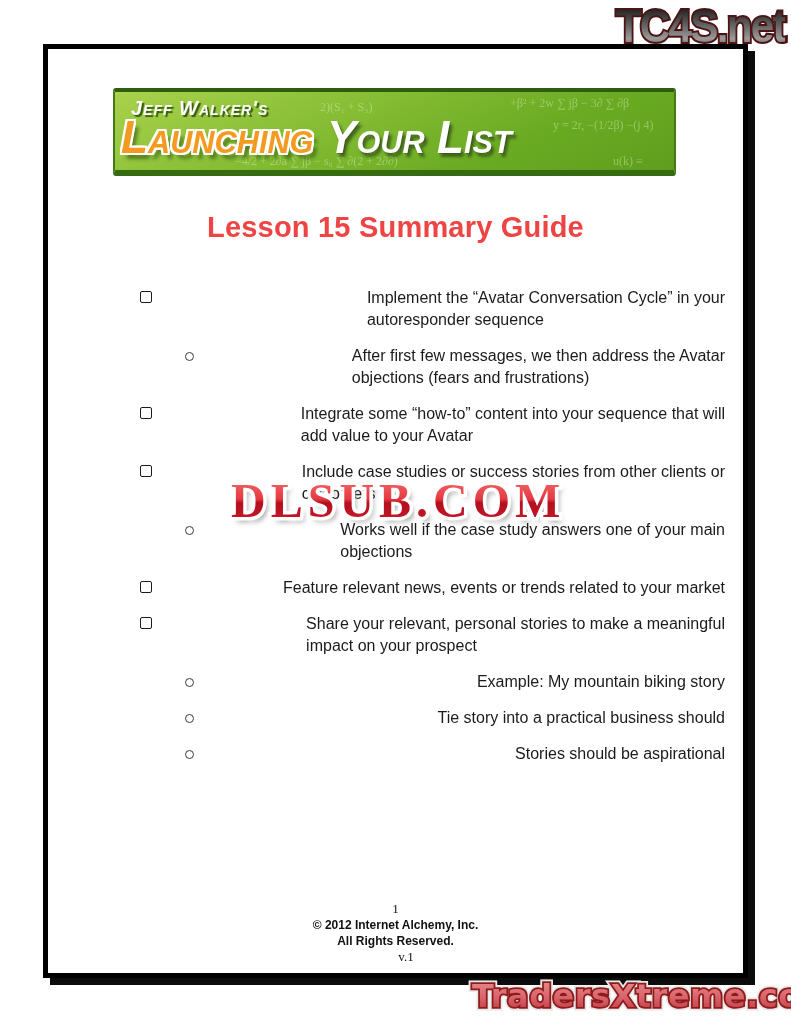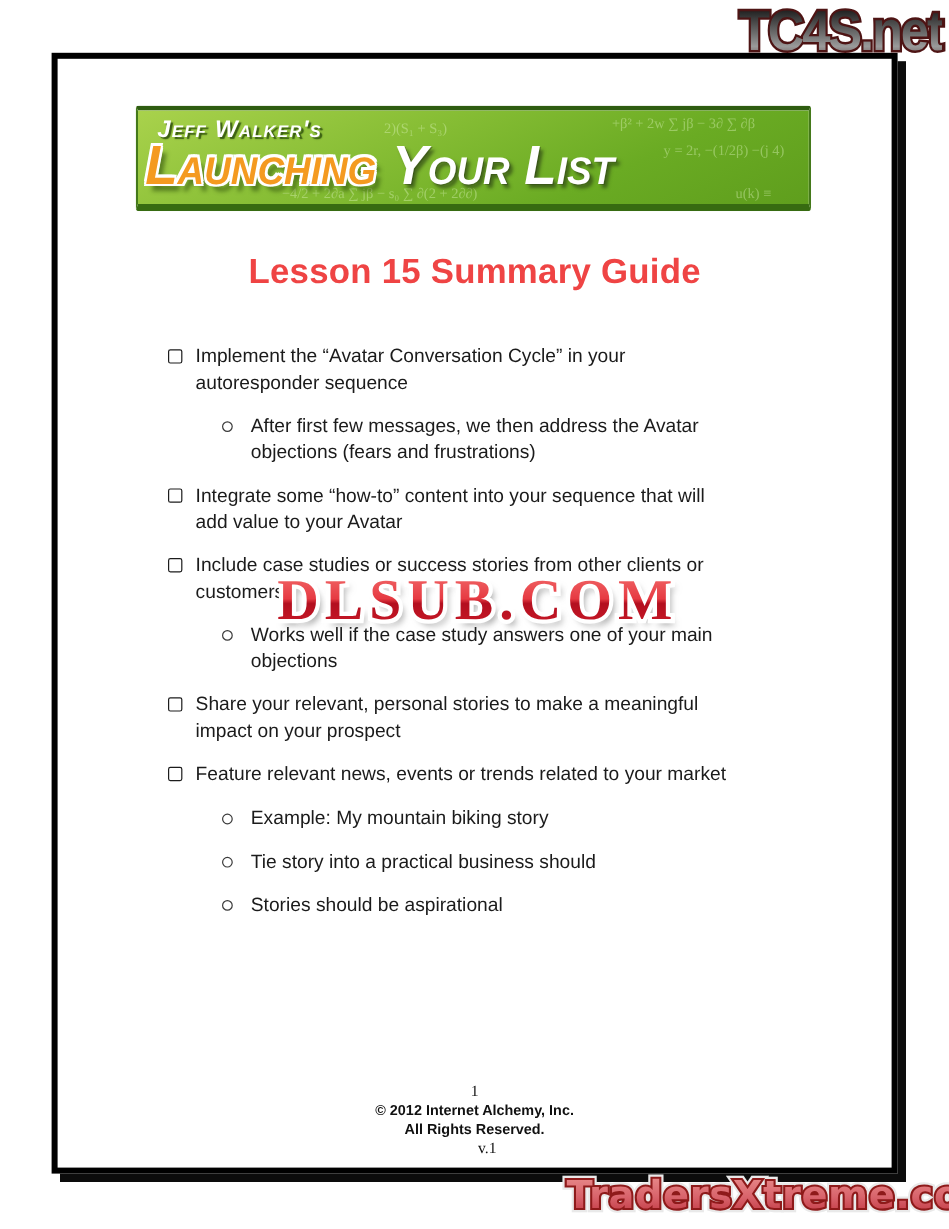--- a/index.html
+++ b/index.html
@@ -55,21 +55,21 @@
 
   
   .doc-title {
     position:absolute; left:0; right:0; top:162px; text-align:center;
     font-size:29px; font-weight:bold; color:#ef4444; letter-spacing:0.2px;
   }
 
   
   .list { position:absolute; left:92px; top:238px; width:585px;
           font-size:16px; line-height:22px; color:#1b1b1b; }
-  .item { display:flex; margin-bottom:14px; }
+  .item { display:flex; margin-bottom:14px;justify-content:space-between; }
   .item .txt { white-space:pre-line; max-width:525px; }
   .item.main .glyph-col { width:23px; flex:0 0 23px; }
   .item.sub  { margin-left:45px; }
   .item.sub .glyph-col { width:24px; flex:0 0 24px; }
   .cb {
     display:inline-block; width:12px; height:12px; margin-top:4px;
     border:1.6px solid #1c1c1c; border-radius:2px; background:#fff;
   }
   .circ {
     display:inline-block; width:9px; height:9px; margin-top:6px;
@@ -169,27 +169,27 @@
     </div>
 
     <div class="item sub">
       <span class="glyph-col"><span class="circ"></span></span>
       <span class="txt">Works well if the case study answers one of your main
 objections</span>
     </div>
 
     <div class="item main">
       <span class="glyph-col"><span class="cb"></span></span>
+      <span class="txt">Feature relevant news, events or trends related to your market</span>
+    </div>
+
+    <div class="item main">
+      <span class="glyph-col"><span class="cb"></span></span>
       <span class="txt">Share your relevant, personal stories to make a meaningful
 impact on your prospect</span>
-    </div>
-
-    <div class="item main">
-      <span class="glyph-col"><span class="cb"></span></span>
-      <span class="txt">Feature relevant news, events or trends related to your market</span>
     </div>
 
     <div class="item sub">
       <span class="glyph-col"><span class="circ"></span></span>
       <span class="txt">Example: My mountain biking story</span>
     </div>
 
     <div class="item sub">
       <span class="glyph-col"><span class="circ"></span></span>
       <span class="txt">Tie story into a practical business should</span>

